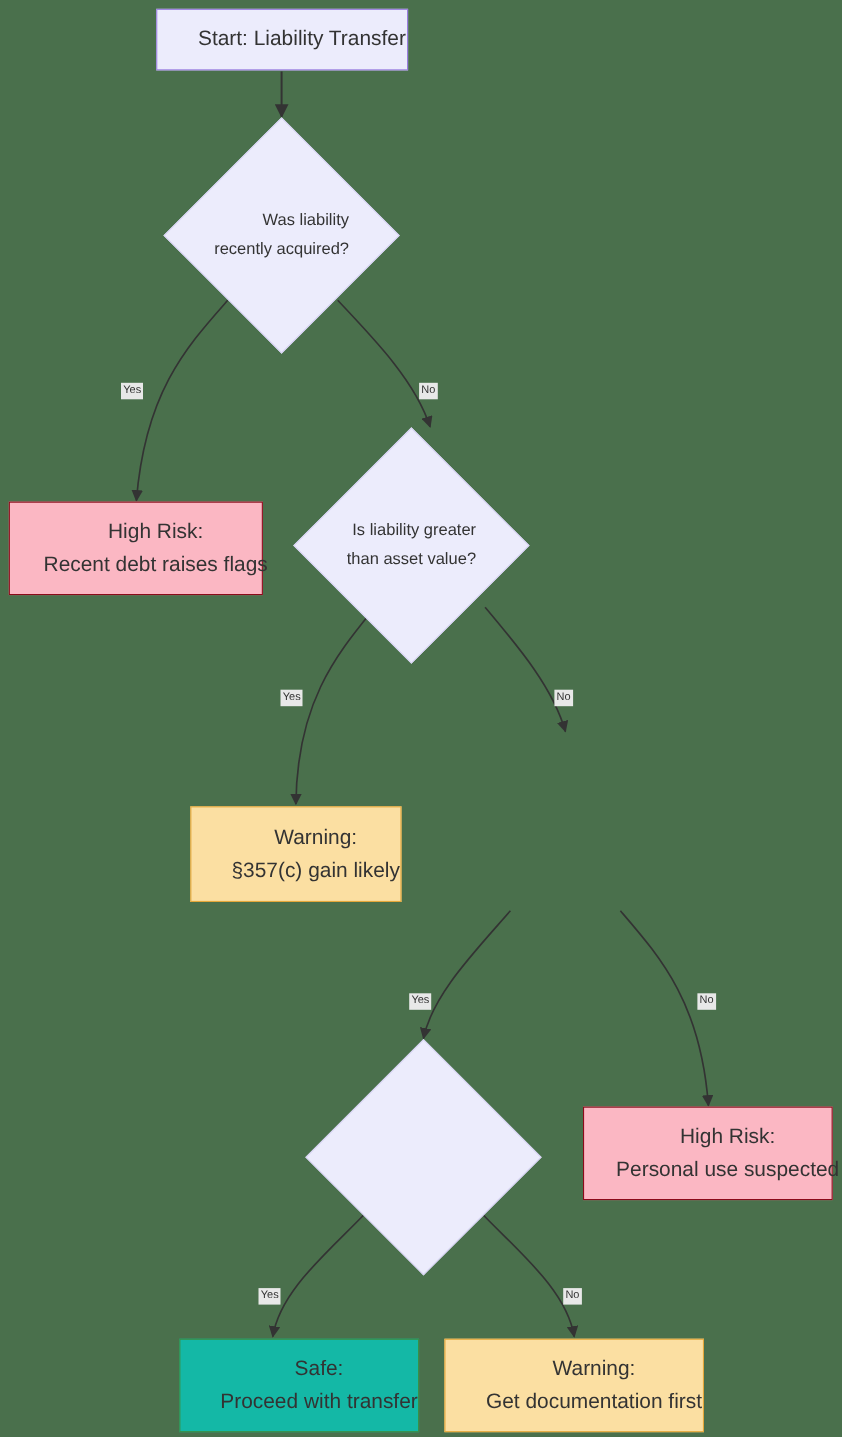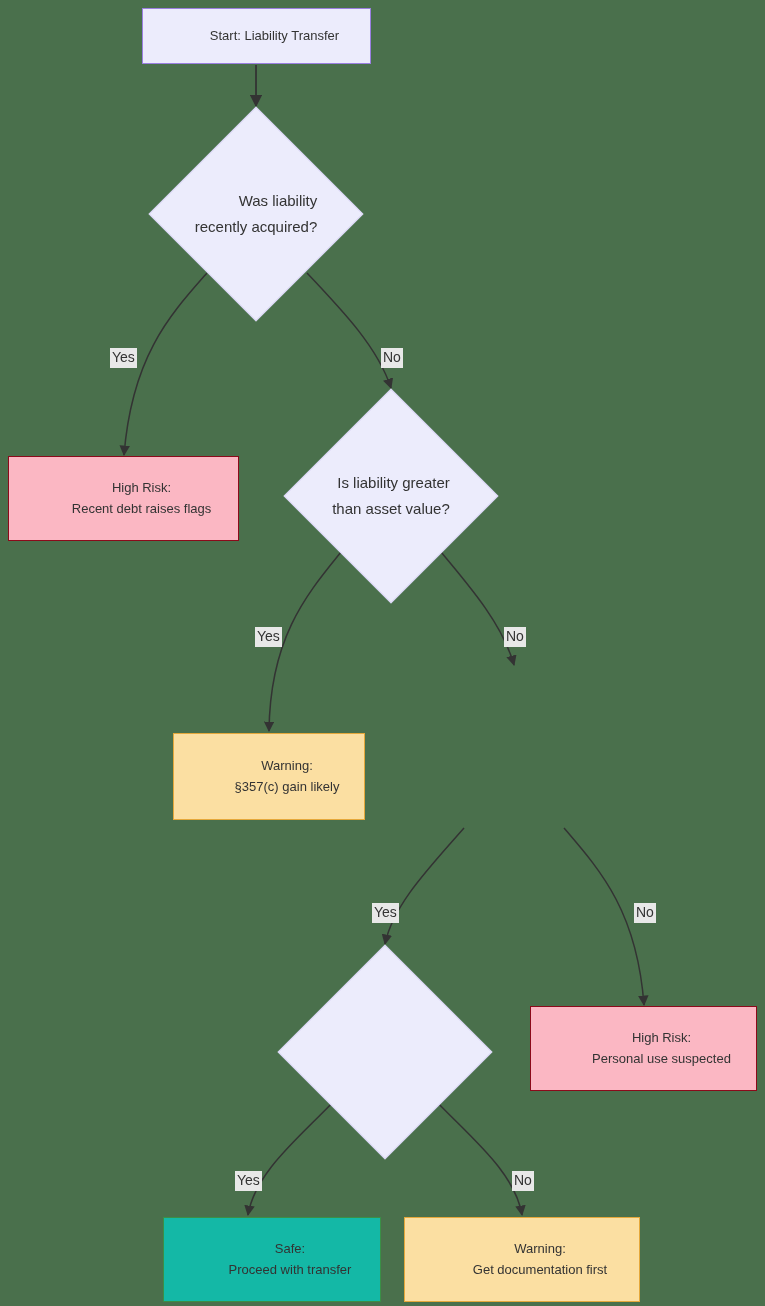--- a/index.html
+++ b/index.html
@@ -28,21 +28,21 @@
   }
   .node {
     position: absolute;
     box-sizing: border-box;
     display: flex;
     flex-direction: column;
     align-items: center;
     justify-content: center;
     text-align: center;
     color: #333333;
-    font-size: 13px;
+    font-size: 19px;
     line-height: 1.55;
     z-index: 3;
     padding-left: 36px;
   }
   .rect {
     border-width: 1.6px;
     border-style: solid;
   }
   .rect .line { display: block; white-space: nowrap; }
 
@@ -88,21 +88,21 @@
     line-height: 1.75;
     white-space: nowrap;
     z-index: 3;
   }
   .diamond .dlabel .line { display: block; }
 
   .edge-label {
     position: absolute;
     background: #e8e8e8;
     color: #333333;
-    font-size: 14px;
+    font-size: 10px;
     line-height: 1.25;
     padding: 1px 2px;
     z-index: 4;
     white-space: nowrap;
   }
 </style>
 </head>
 <body>
 
 <div id="canvas">
@@ -143,21 +143,21 @@
       <span class="line">Was liability</span>
       <span class="line">recently acquired?</span>
     </div>
   </div>
 
   <div class="node rect node-risk" style="left:8px; top:456px; width:231px; height:85px;">
     <span class="line">High Risk:</span>
     <span class="line">Recent debt raises flags</span>
   </div>
 
-  <div class="diamond" style="left:287px; top:389px; width:208px; height:214px;">
+  <div class="diamond" style="left:270px; top:389px; width:208px; height:214px;">
     <div class="shape" style="width:150px; height:150px;"></div>
     <div class="dlabel">
       <span class="line">Is liability greater</span>
       <span class="line">than asset value?</span>
     </div>
   </div>
 
   <div class="node rect node-warn" style="left:173px; top:733px; width:192px; height:87px;">
     <span class="line">Warning:</span>
     <span class="line">§357(c) gain likely</span>

